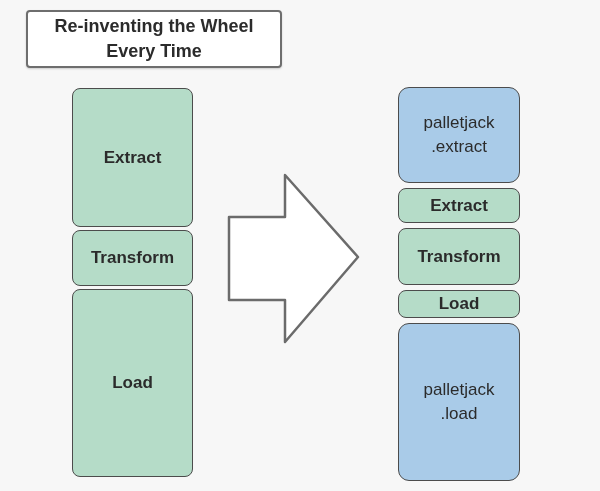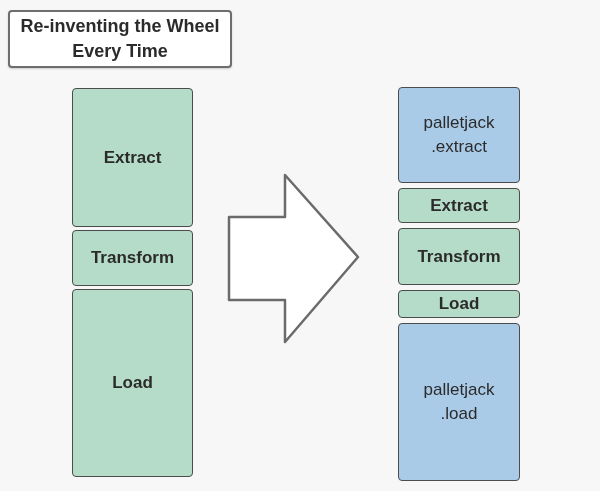--- a/index.html
+++ b/index.html
@@ -26,21 +26,21 @@
     display: flex;
     align-items: center;
     justify-content: center;
     text-align: center;
     font-weight: 700;
     font-size: 18px;
     line-height: 1.38;
     color: var(--text, #2b2b2b);
     white-space: pre-line;
   }
-  .title-left  { left: 8px;  width: 224px; }
+  .title-left  { left: 26px;  width: 256px; }
   .title-right { left: 325px; width: 265px; }
 
   .column {
     position: absolute;
     display: flex;
     flex-direction: column;
   }
   .column-left  { left: 72px;  top: 88px; width: 121px; gap: 3px; }
   .column-right { left: 398px; top: 87px; width: 122px; gap: 5px; }
 
@@ -51,22 +51,22 @@
     display: flex;
     align-items: center;
     justify-content: center;
     text-align: center;
     font-size: 17px;
     line-height: 1.4;
     color: var(--text, #2b2b2b);
     white-space: pre-line;
   }
   .block.bold { font-weight: 700; }
-  .green { background: var(--green, #b5dcc8); }
-  .blue  { background: var(--blue,  #a9cbe8); }
+  .green { background: var(--green, #b5dcc8); border-radius: 8px; }
+  .blue  { background: var(--blue,  #a9cbe8); border-radius: 11px; }
 
   
   .h139 { height: 139px; }
   .h56  { height: 56px;  }
   .h188 { height: 188px; }
   .h96  { height: 96px;  }
   .h35  { height: 35px;  }
   .h57  { height: 57px;  }
   .h28  { height: 28px;  }
   .h158 { height: 158px; }

